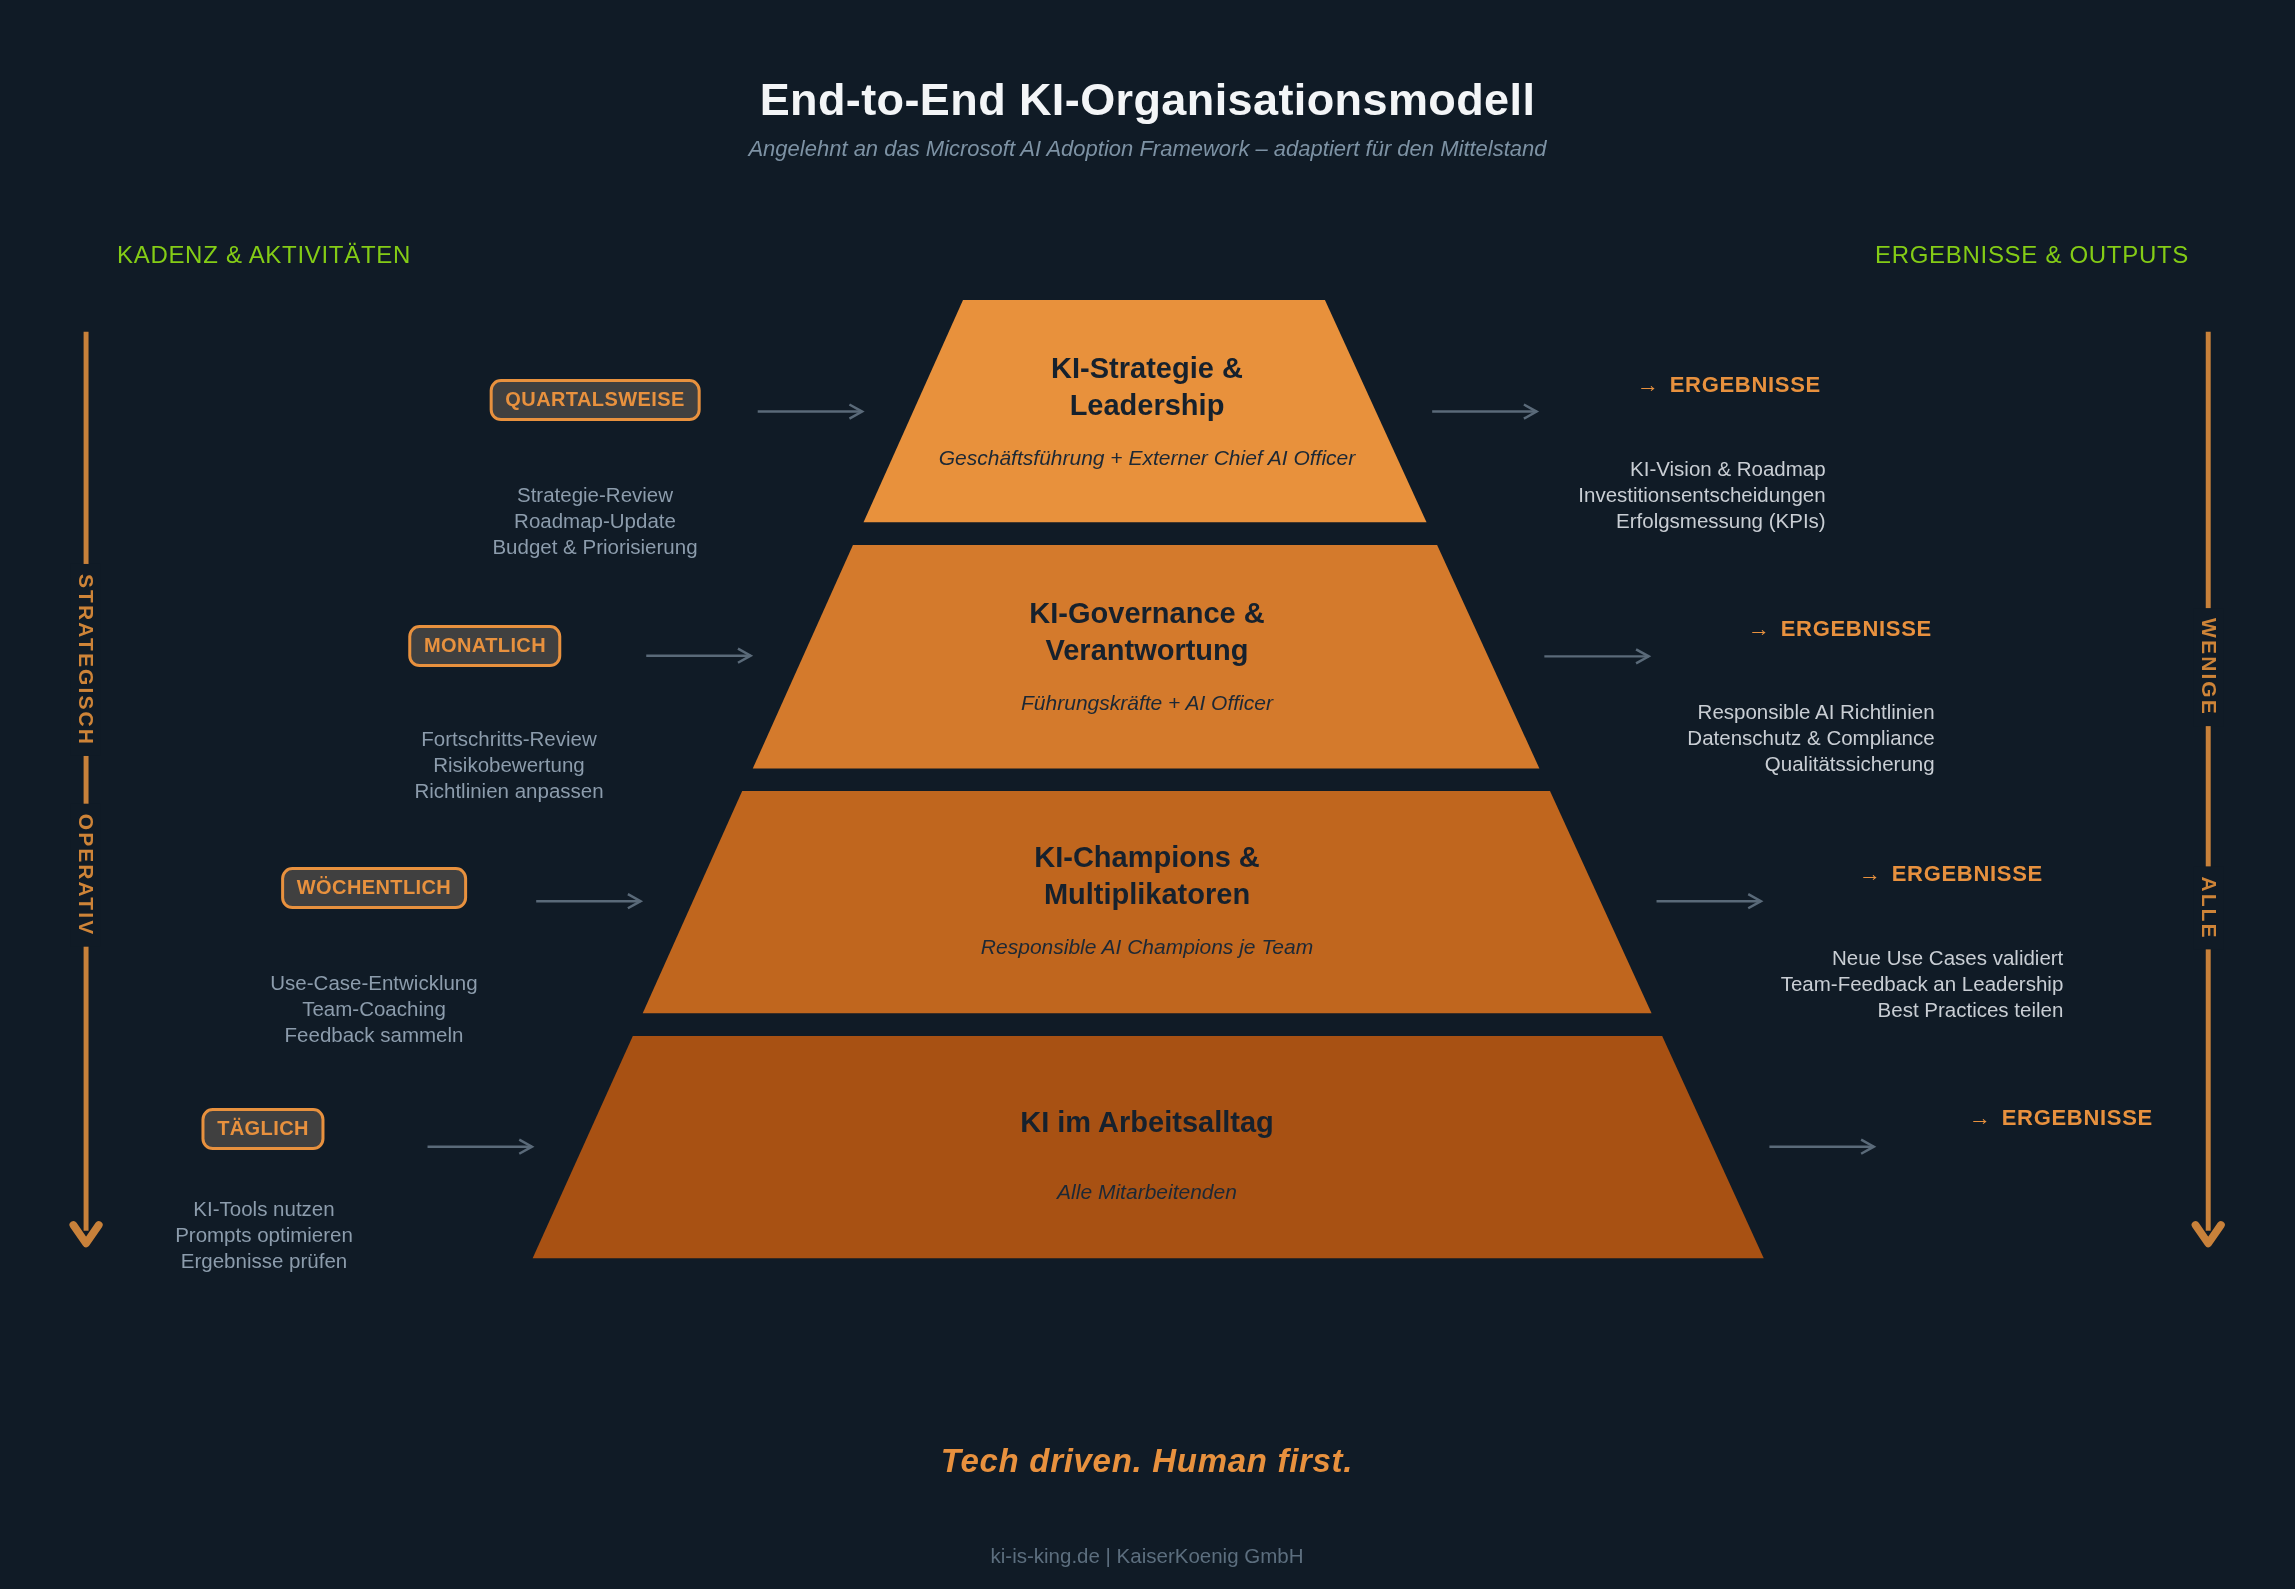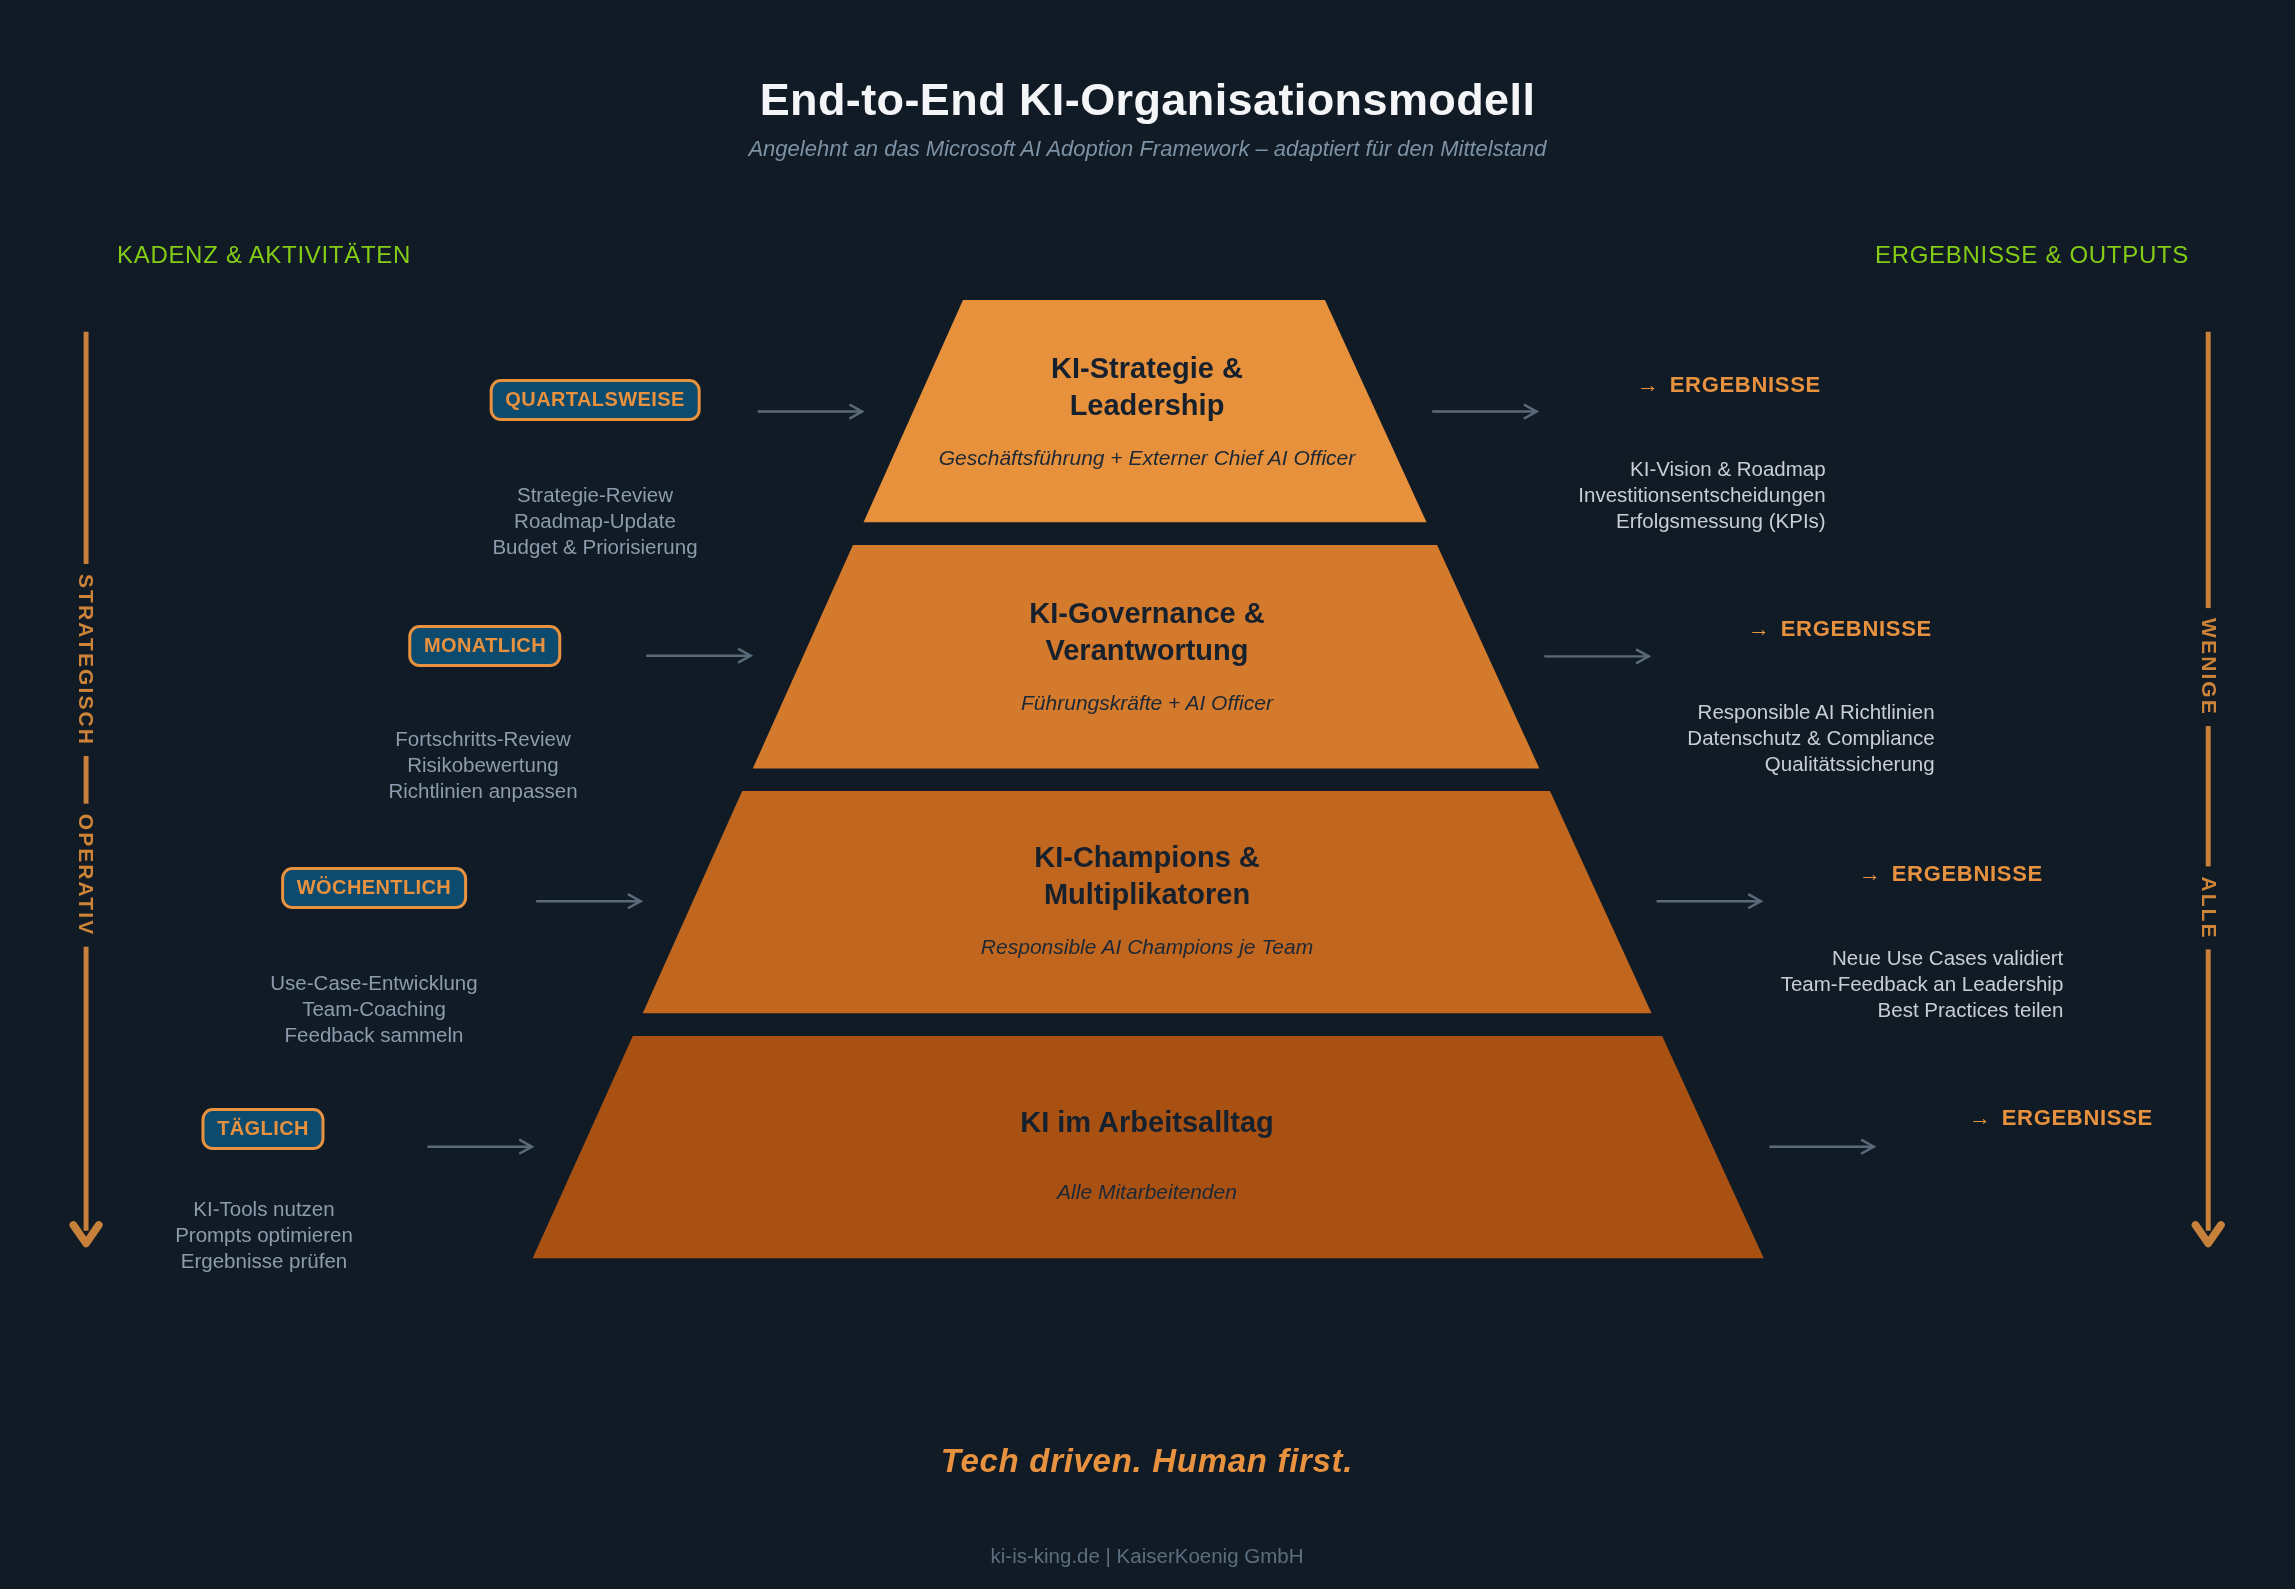--- a/index.html
+++ b/index.html
@@ -18,21 +18,21 @@
   .page-subtitle{
     position:absolute;left:0;right:0;top:135px;text-align:center;
     font-size:22px;line-height:27px;font-style:italic;color:#7D92A4;
   }
   .col-header{
     font-size:24px;font-weight:normal;color:#84cc16;letter-spacing:0.7px;
   }
 
   .badge{
     position:absolute;transform:translate(-50%,-50%);
-    border:3.5px solid #E8913E;border-radius:11.3px;background:#0c4a6e;
+    border:3.5px solid #E8913E;border-radius:11.3px;background:#404040;
     color:#E8913E;font-weight:bold;font-size:20px;letter-spacing:0.4px;
     padding:6.4px 12.7px;white-space:nowrap;
   }
   .list{font-size:20.5px;line-height:26px;}
   .list.muted{color:#8C9CAC;}
   .list.light{color:#C9CED4;text-align:right;}
 
   .lvl-title{font-size:29px;line-height:37px;font-weight:bold;color:#16212D;}
   .lvl-sub{font-size:21px;font-style:italic;color:#1C2835;}
 
@@ -110,21 +110,21 @@
   <div class="vcenter res-label" style="left:1637px;top:385px;">
     <span class="arrow">→</span><span>ERGEBNISSE</span>
   </div>
   <div class="center list light" style="left:1702px;top:495px;">
     <div>KI-Vision &amp; Roadmap</div>
     <div>Investitionsentscheidungen</div>
     <div>Erfolgsmessung (KPIs)</div>
   </div>
 
   <div class="badge" style="left:485px;top:646px;">MONATLICH</div>
-  <div class="center list muted" style="left:483px;top:765px;">
+  <div class="center list muted" style="left:509px;top:765px;">
     <div>Fortschritts-Review</div>
     <div>Risikobewertung</div>
     <div>Richtlinien anpassen</div>
   </div>
   <div class="center lvl-title" style="left:1147px;top:632px;">
     <div>KI-Governance &amp;</div>
     <div>Verantwortung</div>
   </div>
   <div class="center lvl-sub" style="left:1147px;top:703px;">Führungskräfte + AI Officer</div>
   <div class="vcenter res-label" style="left:1748px;top:629px;">

